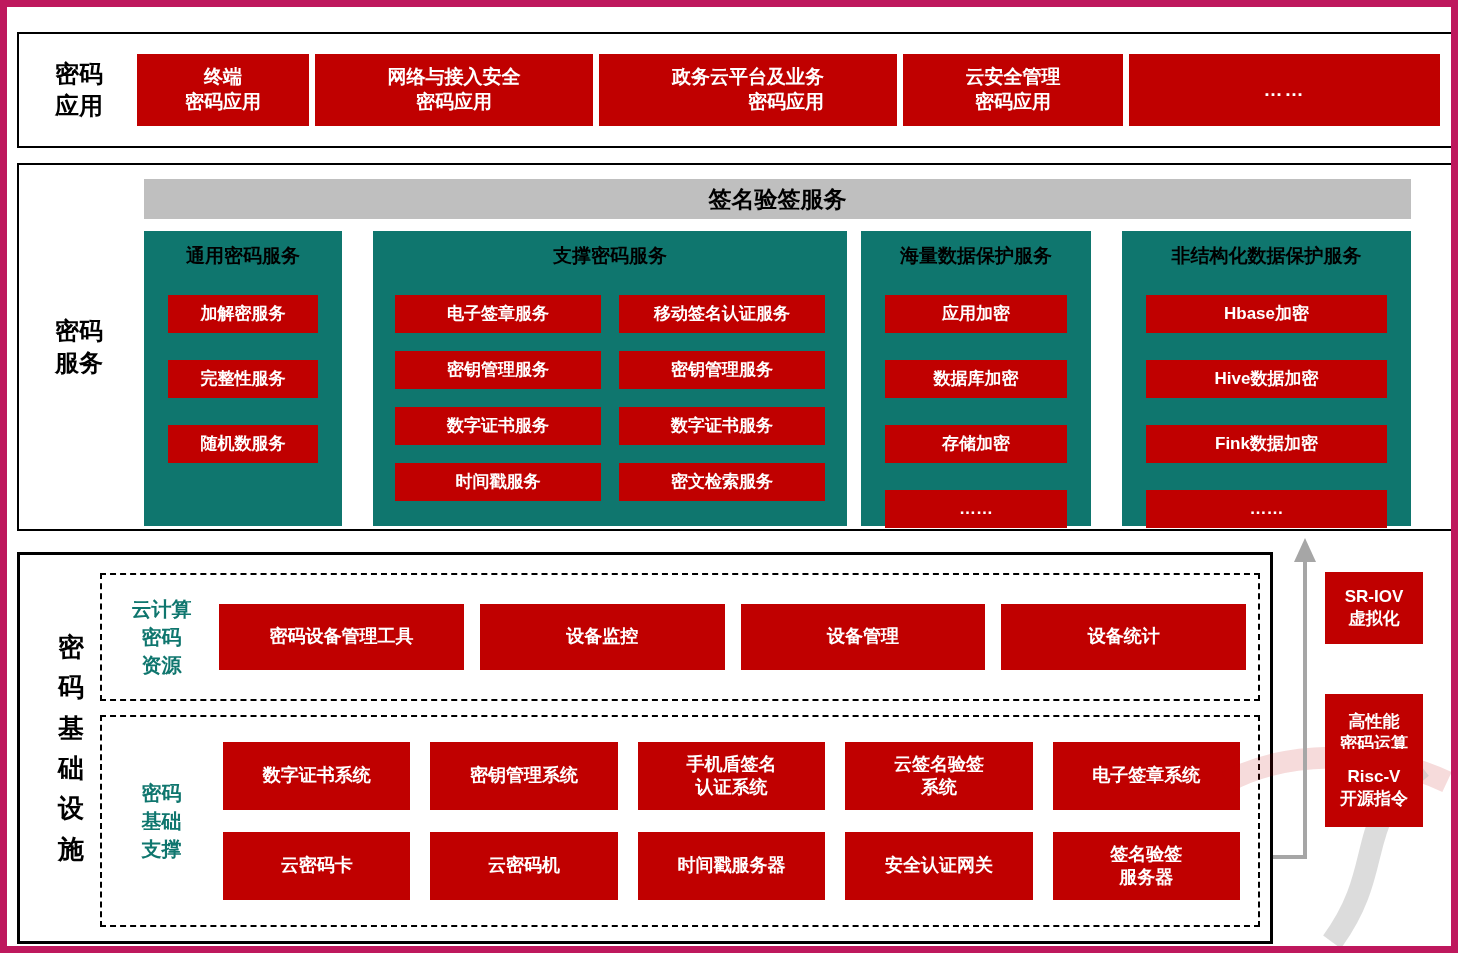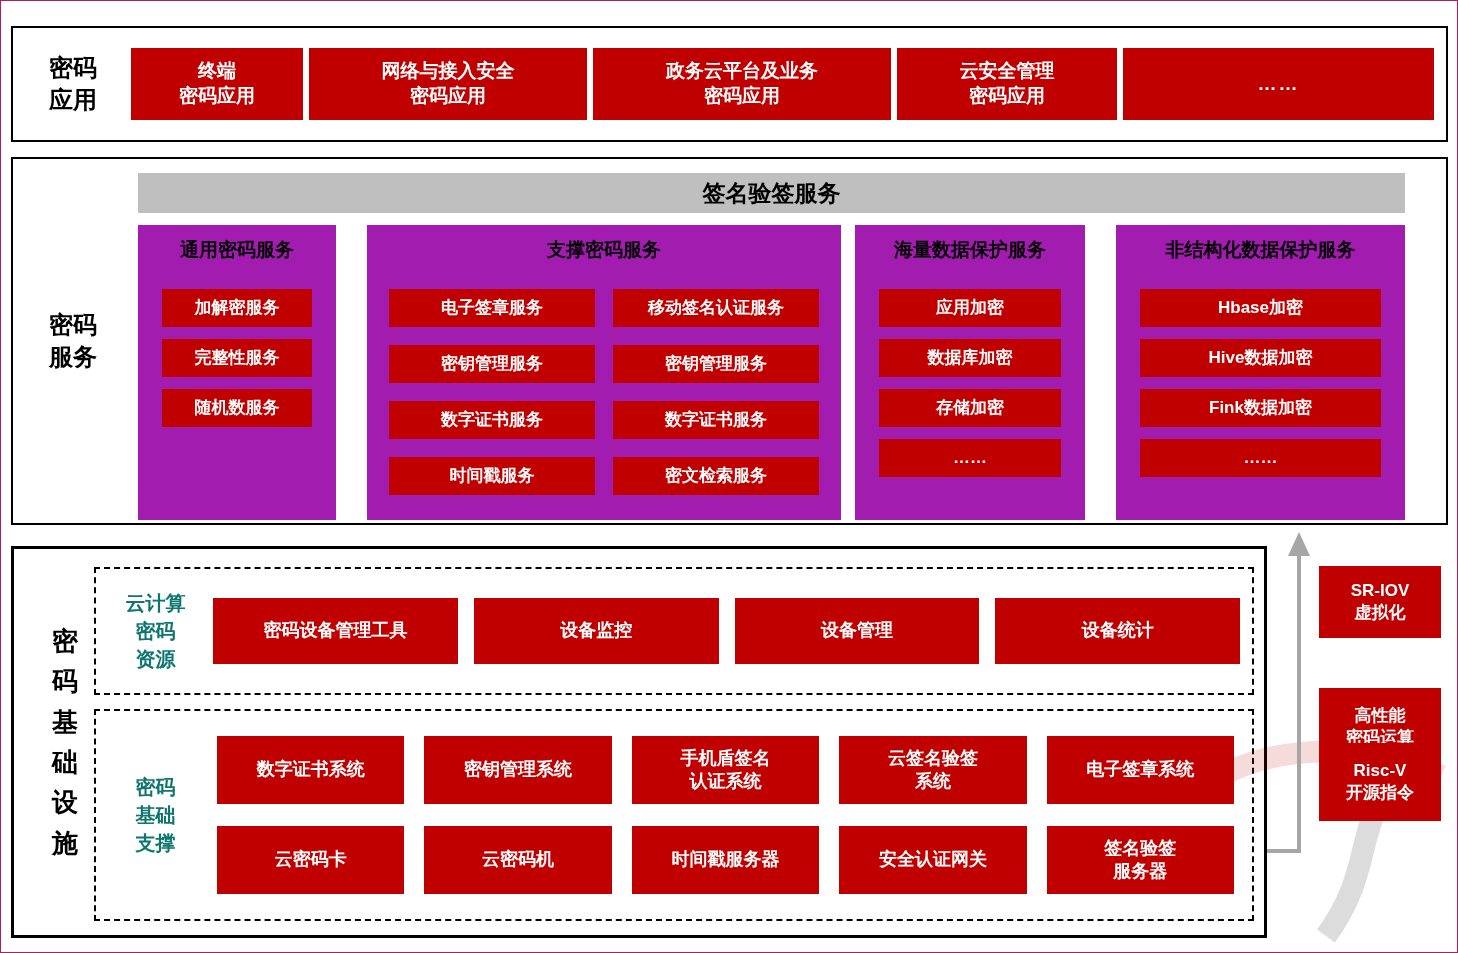--- a/index.html
+++ b/index.html
@@ -2,21 +2,21 @@
 <html><head>
 <meta charset="utf-8">
 <style>
   * { margin:0; padding:0; box-sizing:border-box; }
   body {
     font-family: "Liberation Sans", "DejaVu Sans", sans-serif;
     background:#fff;
   }
   .canvas {
     position:relative; width:1458px; height:953px;
-    background:#fff; border:1px solid #be185d; overflow:hidden;
+    background:#fff; border:7px solid #be185d; overflow:hidden;
   }
   .section { position:absolute; border:2px solid #000; background:#fff; }
   .redbox {
     background:#C00000; color:#fff; font-weight:bold;
     display:flex; align-items:center; justify-content:center;
     text-align:center; white-space:pre-line; line-height:1.3;
   }
   .side-label {
     position:absolute; display:flex; align-items:center; justify-content:center;
     font-weight:bold; color:#000; text-align:center; white-space:pre-line;
@@ -26,40 +26,40 @@
   
   #app-section { left:10px; top:25px; width:1437px; height:116px; }
   #app-label { left:14px; top:0; width:92px; height:100%; font-size:24px; }
   #app-row {
     position:absolute; left:118px; right:12px; top:0; height:100%;
     display:flex; align-items:center; gap:6px;
   }
   #app-row .redbox { height:72px; font-size:19px; }
   .appbox-0 { width:172px; }
   .appbox-1 { width:278px; }
-  .appbox-2 { width:298px; }
+  .appbox-2 { width:298px;text-align:right; }
   .appbox-3 { width:220px; }
   .appbox-4 { flex:1; font-size:22px; letter-spacing:2px; }
 
   
   #svc-section { left:10px; top:156px; width:1437px; height:368px; }
   #svc-label { left:14px; top:0; width:92px; height:100%; font-size:24px; }
   #svc-header {
     position:absolute; left:125px; top:14px; width:1267px; height:40px;
     background:#BFBFBF; display:flex; align-items:center; justify-content:center;
     font-weight:bold; font-size:23px; color:#000;
   }
   #svc-panels { position:absolute; left:125px; top:66px; width:1267px; height:295px; }
-  .panel { position:absolute; top:0; height:295px; background:#a21caf; }
+  .panel { position:absolute; top:0; height:295px; background:#0f766e; }
   .panel-title {
     height:50px; display:flex; align-items:center; justify-content:center;
     font-weight:bold; font-size:19px; color:#000; text-align:center;
   }
   .panel-items {
-    display:flex; flex-direction:column; gap:12px; padding:14px 24px 0;
+    display:flex; flex-direction:column; gap:27px; padding:14px 24px 0;
   }
   .panel-items .redbox { height:38px; font-size:17px; }
   .panel-items-grid {
     display:grid; grid-template-columns:1fr 1fr;
     column-gap:18px; row-gap:18px; padding:14px 22px 0;
   }
   .panel-items-grid .redbox { height:38px; font-size:17px; }
   #panel-0 { left:0;    width:198px; }
   #panel-1 { left:229px; width:474px; }
   #panel-2 { left:717px; width:230px; }
@@ -80,21 +80,21 @@
   }
   #cloud-res-row { flex:1; display:flex; align-items:center; gap:16px; padding-left:10px; }
   #cloud-res-row .redbox { flex:1; height:66px; font-size:18px; }
   #base-sup-grid {
     flex:1; display:grid; grid-template-columns:repeat(5,1fr);
     column-gap:20px; row-gap:22px; padding:0 6px 0 14px;
   }
   #base-sup-grid .redbox { height:68px; font-size:18px; }
 
   
-  .right-box { position:absolute; left:1318px; width:122px; font-size:17px; }
+  .right-box { position:absolute; left:1318px; width:98px; font-size:17px; }
   #right-box-0 { top:565px; height:72px; }
   #right-box-1 { top:652px; height:78px;margin-top:35px; }
   #right-box-2 { top:742px; height:78px; }
 
   .deco { position:absolute; pointer-events:none; }
 </style>
 </head>
 <body>
 
 <div class="canvas">

